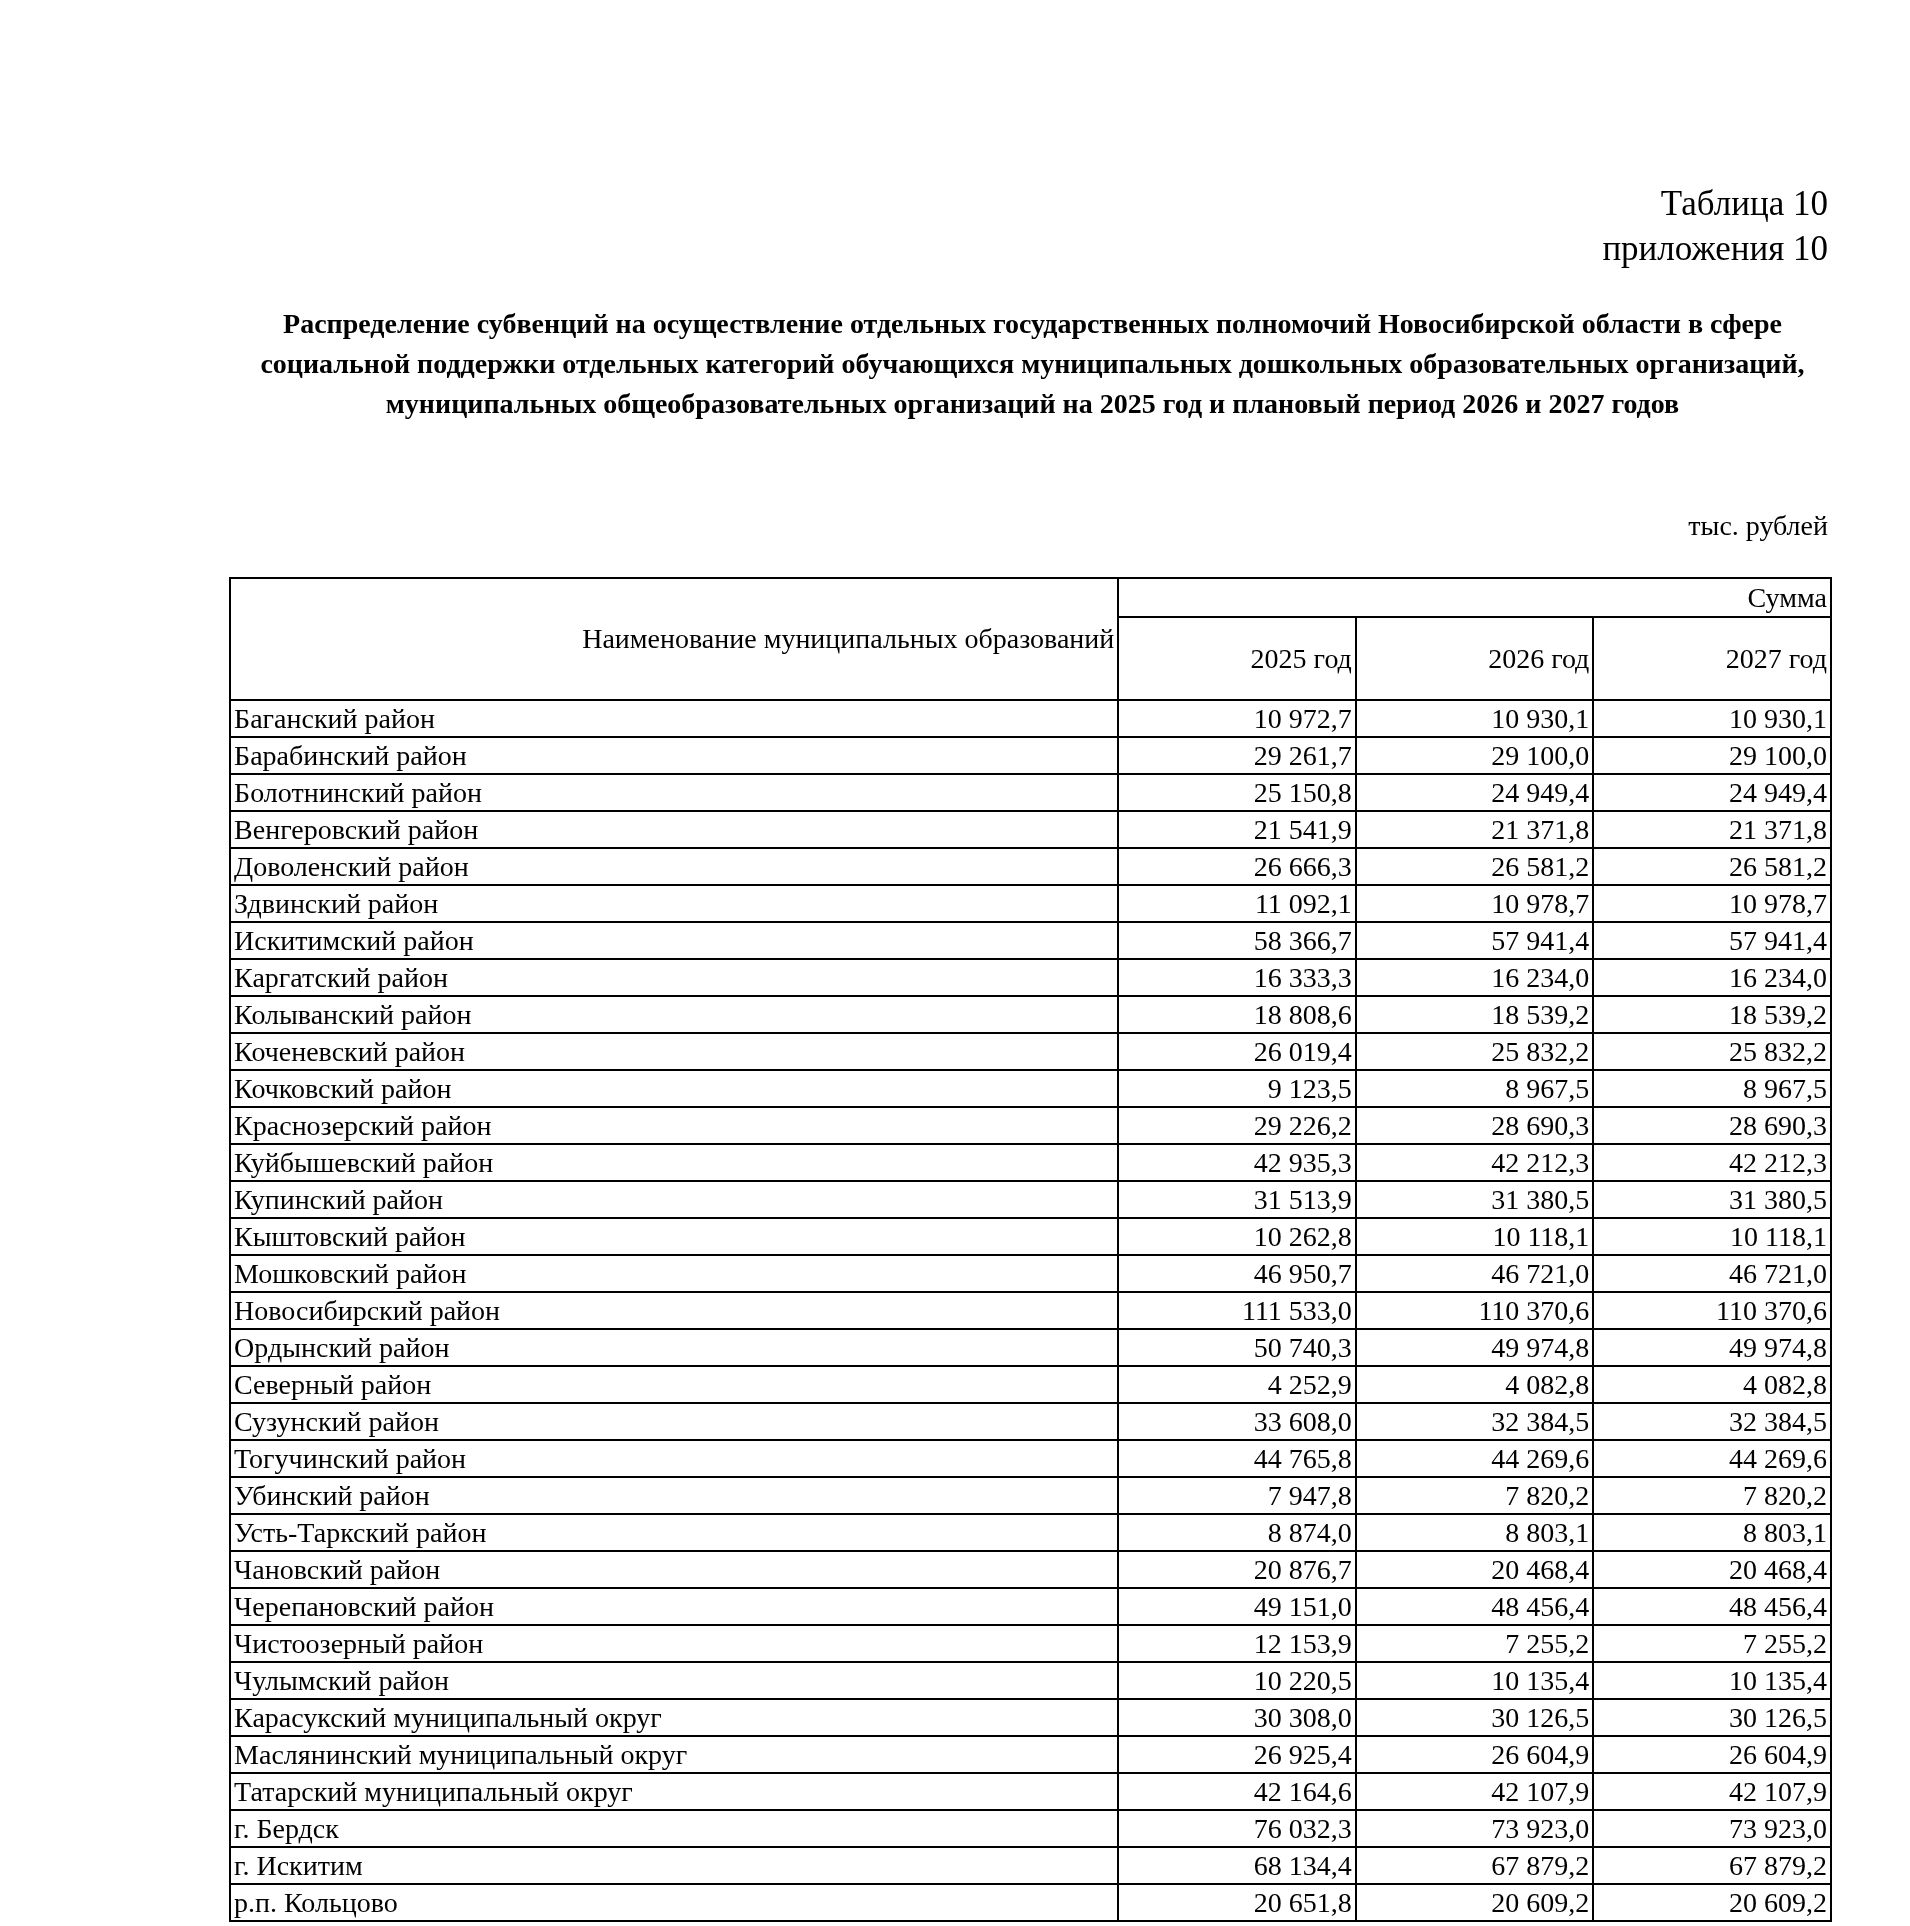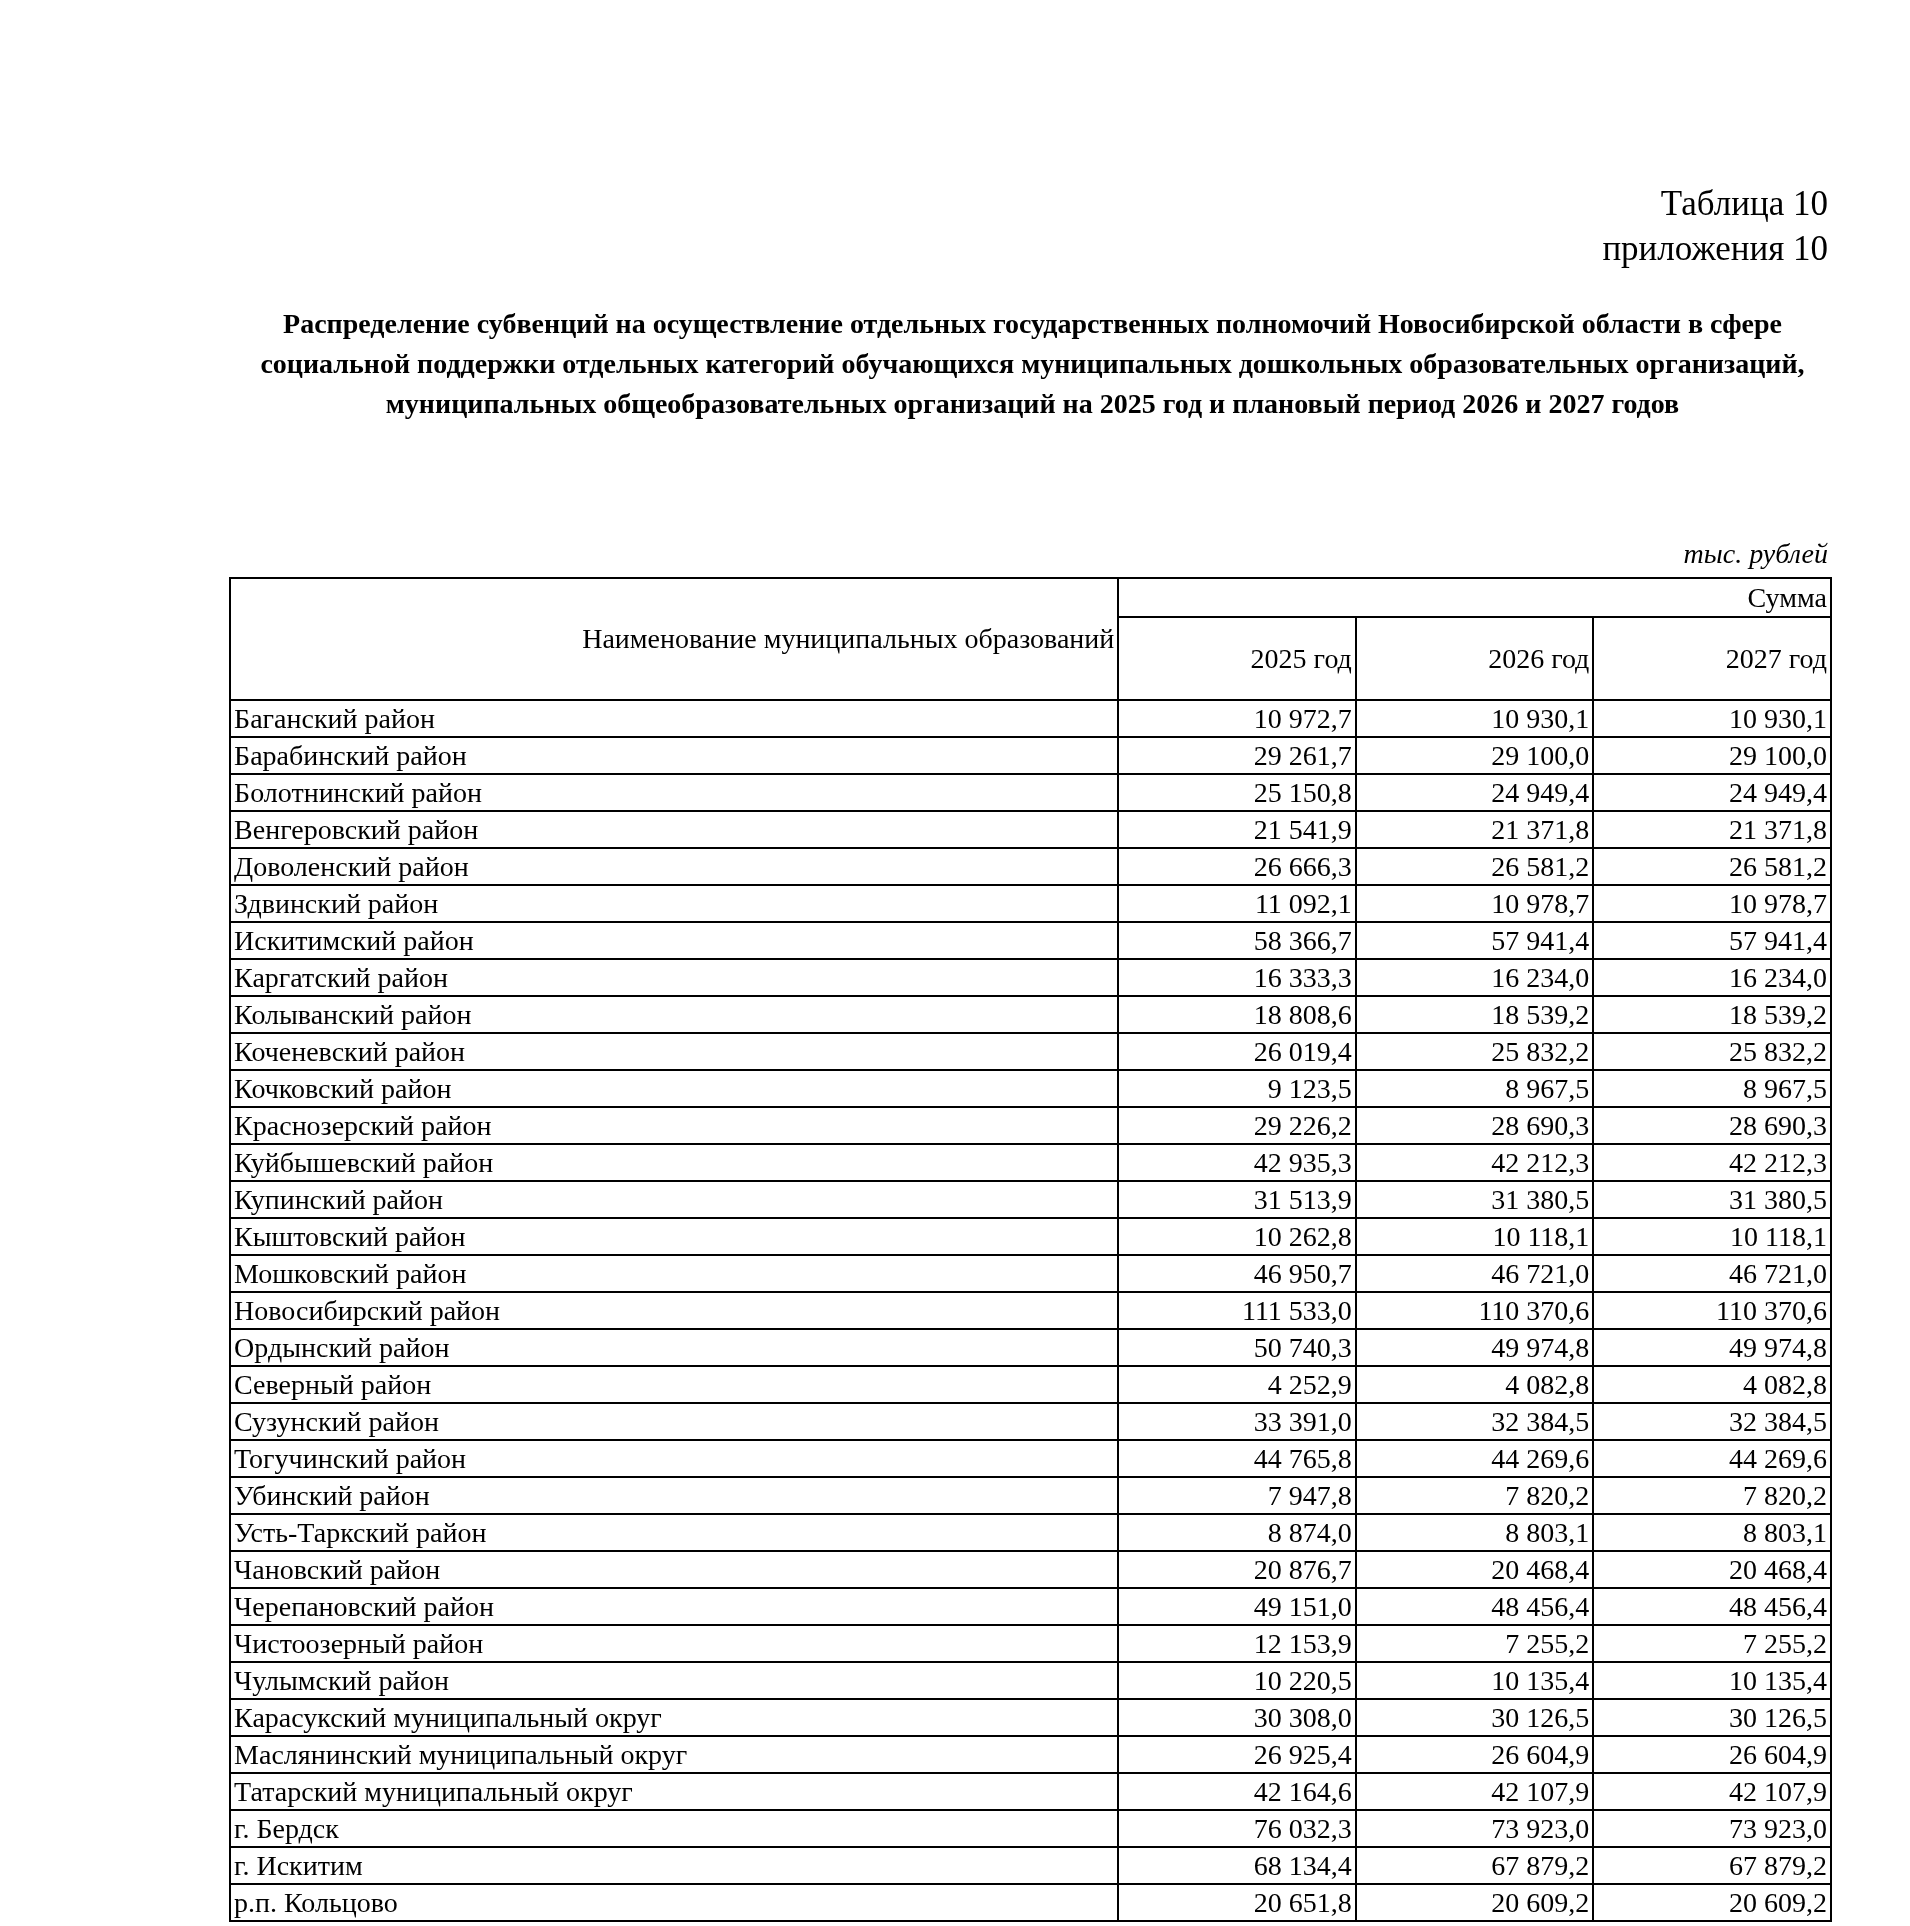--- a/index.html
+++ b/index.html
@@ -11,22 +11,22 @@
     position: absolute; right: 83px; text-align: right;
     font-size: 35px; line-height: 45px;
   }
   .corner.t1 { top: 181px; }
   .corner.t2 { top: 226px; }
   .title {
     position: absolute; left: 231px; width: 1603px; top: 304px;
     text-align: center; font-weight: bold; font-size: 28px; line-height: 40px;
   }
   .units {
-    position: absolute; right: 83px; top: 535px;
-    font-size: 28px; line-height: 37px; font-style: italic;
+    position: absolute; right: 83px; top: 507px;
+    font-size: 28px; line-height: 37px;
   }
   table.grid {
     position: absolute; left: 229px; top: 577px; width: 1603px;
     border-collapse: collapse; table-layout: fixed;
     font-size: 28px;
   }
   table.grid td, table.grid th {
     border: 2.3px solid #000; padding: 0 3.1px; overflow: hidden; white-space: nowrap;
   }
   table.grid th { font-weight: normal; text-align: right; }
@@ -175,21 +175,21 @@
         <td class="num">49 974,8</td>
       </tr>
       <tr>
         <td class="name">Северный район</td>
         <td class="num">4 252,9</td>
         <td class="num">4 082,8</td>
         <td class="num">4 082,8</td>
       </tr>
       <tr>
         <td class="name">Сузунский район</td>
-        <td class="num">33 391,0</td>
+        <td class="num">33 608,0</td>
         <td class="num">32 384,5</td>
         <td class="num">32 384,5</td>
       </tr>
       <tr>
         <td class="name">Тогучинский район</td>
         <td class="num">44 765,8</td>
         <td class="num">44 269,6</td>
         <td class="num">44 269,6</td>
       </tr>
       <tr>

